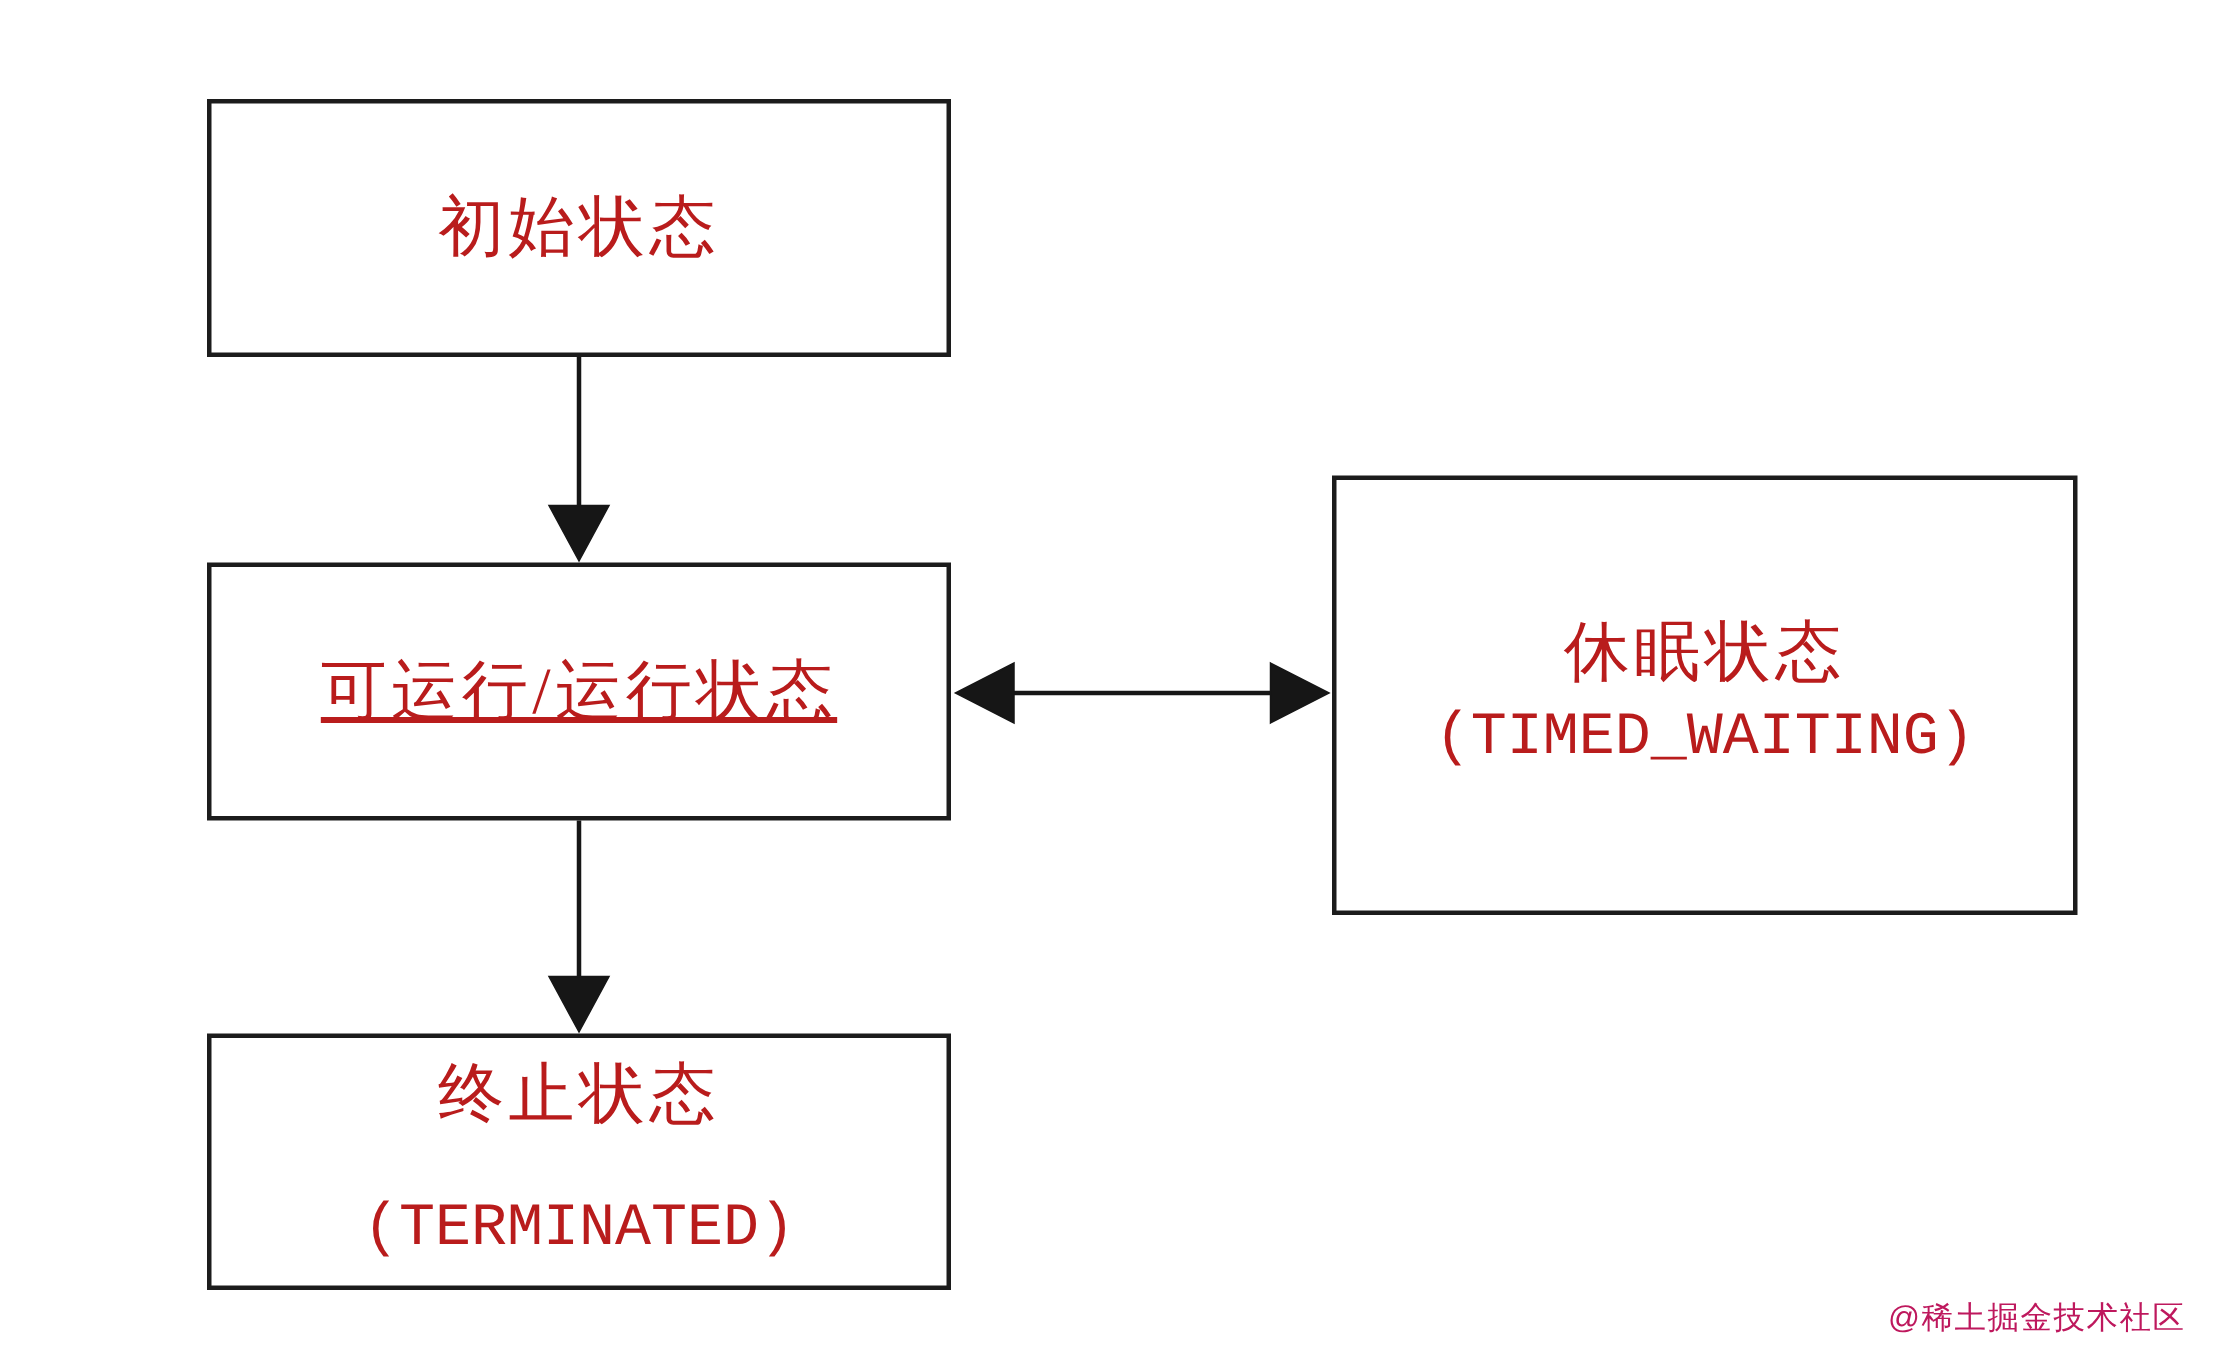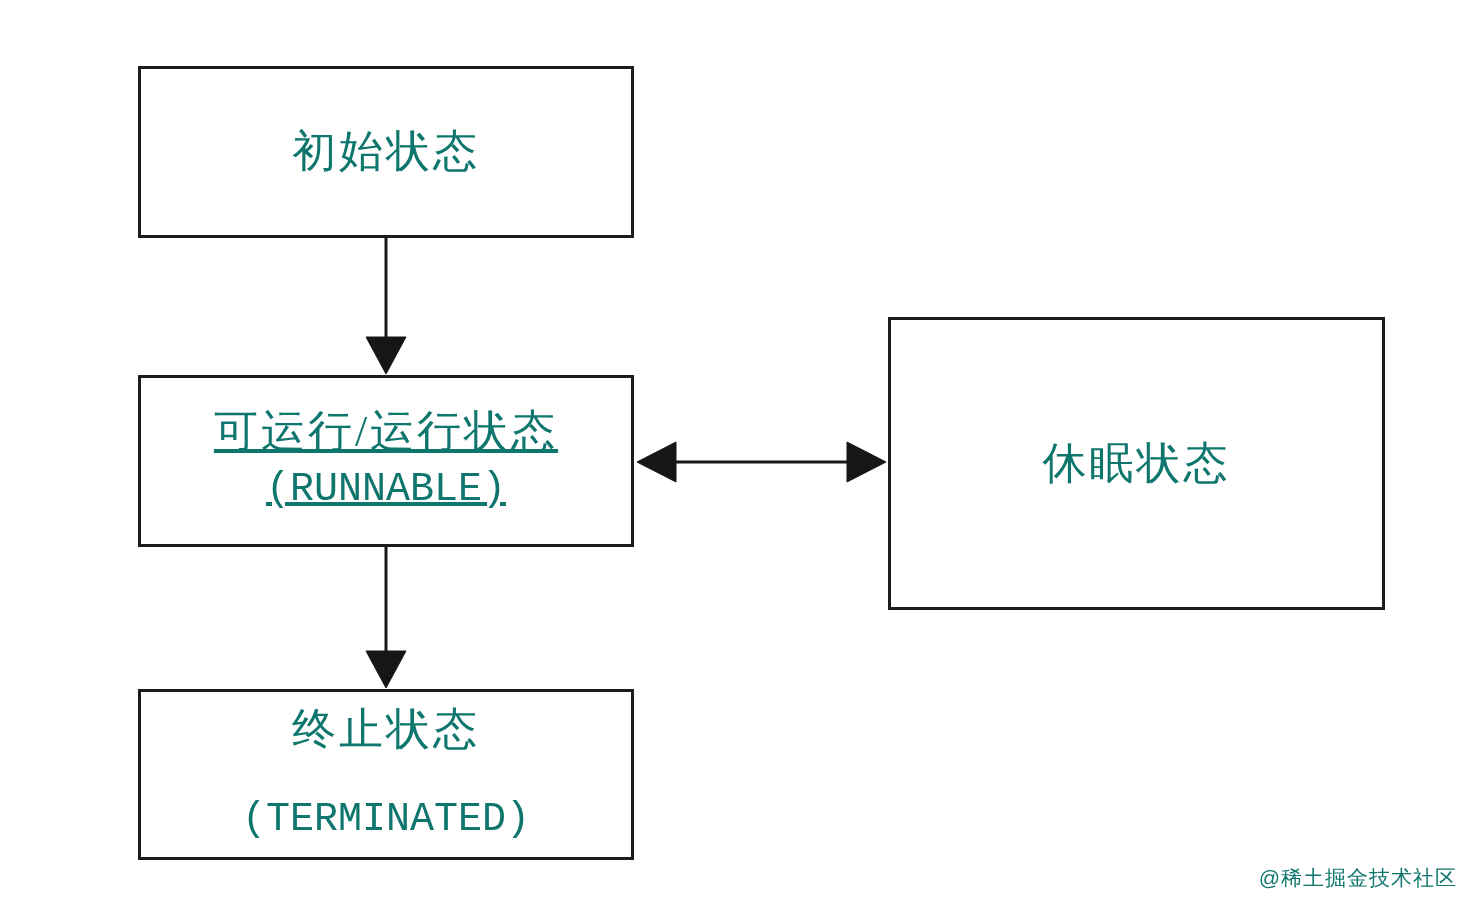--- a/index.html
+++ b/index.html
@@ -14,21 +14,21 @@
   .node {
     position: absolute;
     box-sizing: border-box;
     border: 3px solid #1c1c1c;
     background: #ffffff;
     display: flex;
     flex-direction: column;
     align-items: center;
     justify-content: center;
     text-align: center;
-    color: #0f766e;
+    color: #b91c1c;
   }
   .line-zh {
     font-size: 44px;
     line-height: 58px;
     letter-spacing: 3px;
     white-space: nowrap;
   }
   .line-en {
     font-family: "Liberation Mono", "DejaVu Sans Mono", monospace;
     font-size: 40px;
@@ -42,41 +42,41 @@
     pointer-events: none;
   }
   .arrows-layer line { stroke: #161616; stroke-width: 3; }
   .arrows-layer polygon { fill: #161616; stroke: #161616; }
   .watermark {
     position: absolute;
     right: 21px;
     bottom: 20px;
     font-family: "Liberation Sans", "DejaVu Sans", sans-serif;
     font-size: 21px;
-    color: #0f766e;
+    color: #be185d;
     letter-spacing: 1px;
     white-space: nowrap;
   }
 </style>
 </head>
 <body>
 
 <div class="canvas">
 
   <div class="node" style="left:138px; top:66px; width:496px; height:172px;">
     <div class="line-zh">初始状态</div>
   </div>
 
   <div class="node" style="left:138px; top:375px; width:496px; height:172px;text-decoration:underline;">
     <div class="line-zh">可运行/运行状态</div>
-    <div class="line-en">(RUNNABLE)</div>
   </div>
 
   <div class="node" style="left:888px; top:317px; width:497px; height:293px;">
     <div class="line-zh">休眠状态</div>
+    <div class="line-en">(TIMED_WAITING)</div>
   </div>
 
   <div class="node" style="left:138px; top:689px; width:496px; height:171px;gap:32px;">
     <div class="line-zh">终止状态</div>
     <div class="line-en">(TERMINATED)</div>
   </div>
 
   <svg class="arrows-layer" width="1478" height="912" viewBox="0 0 1478 912">
 
     <g>

